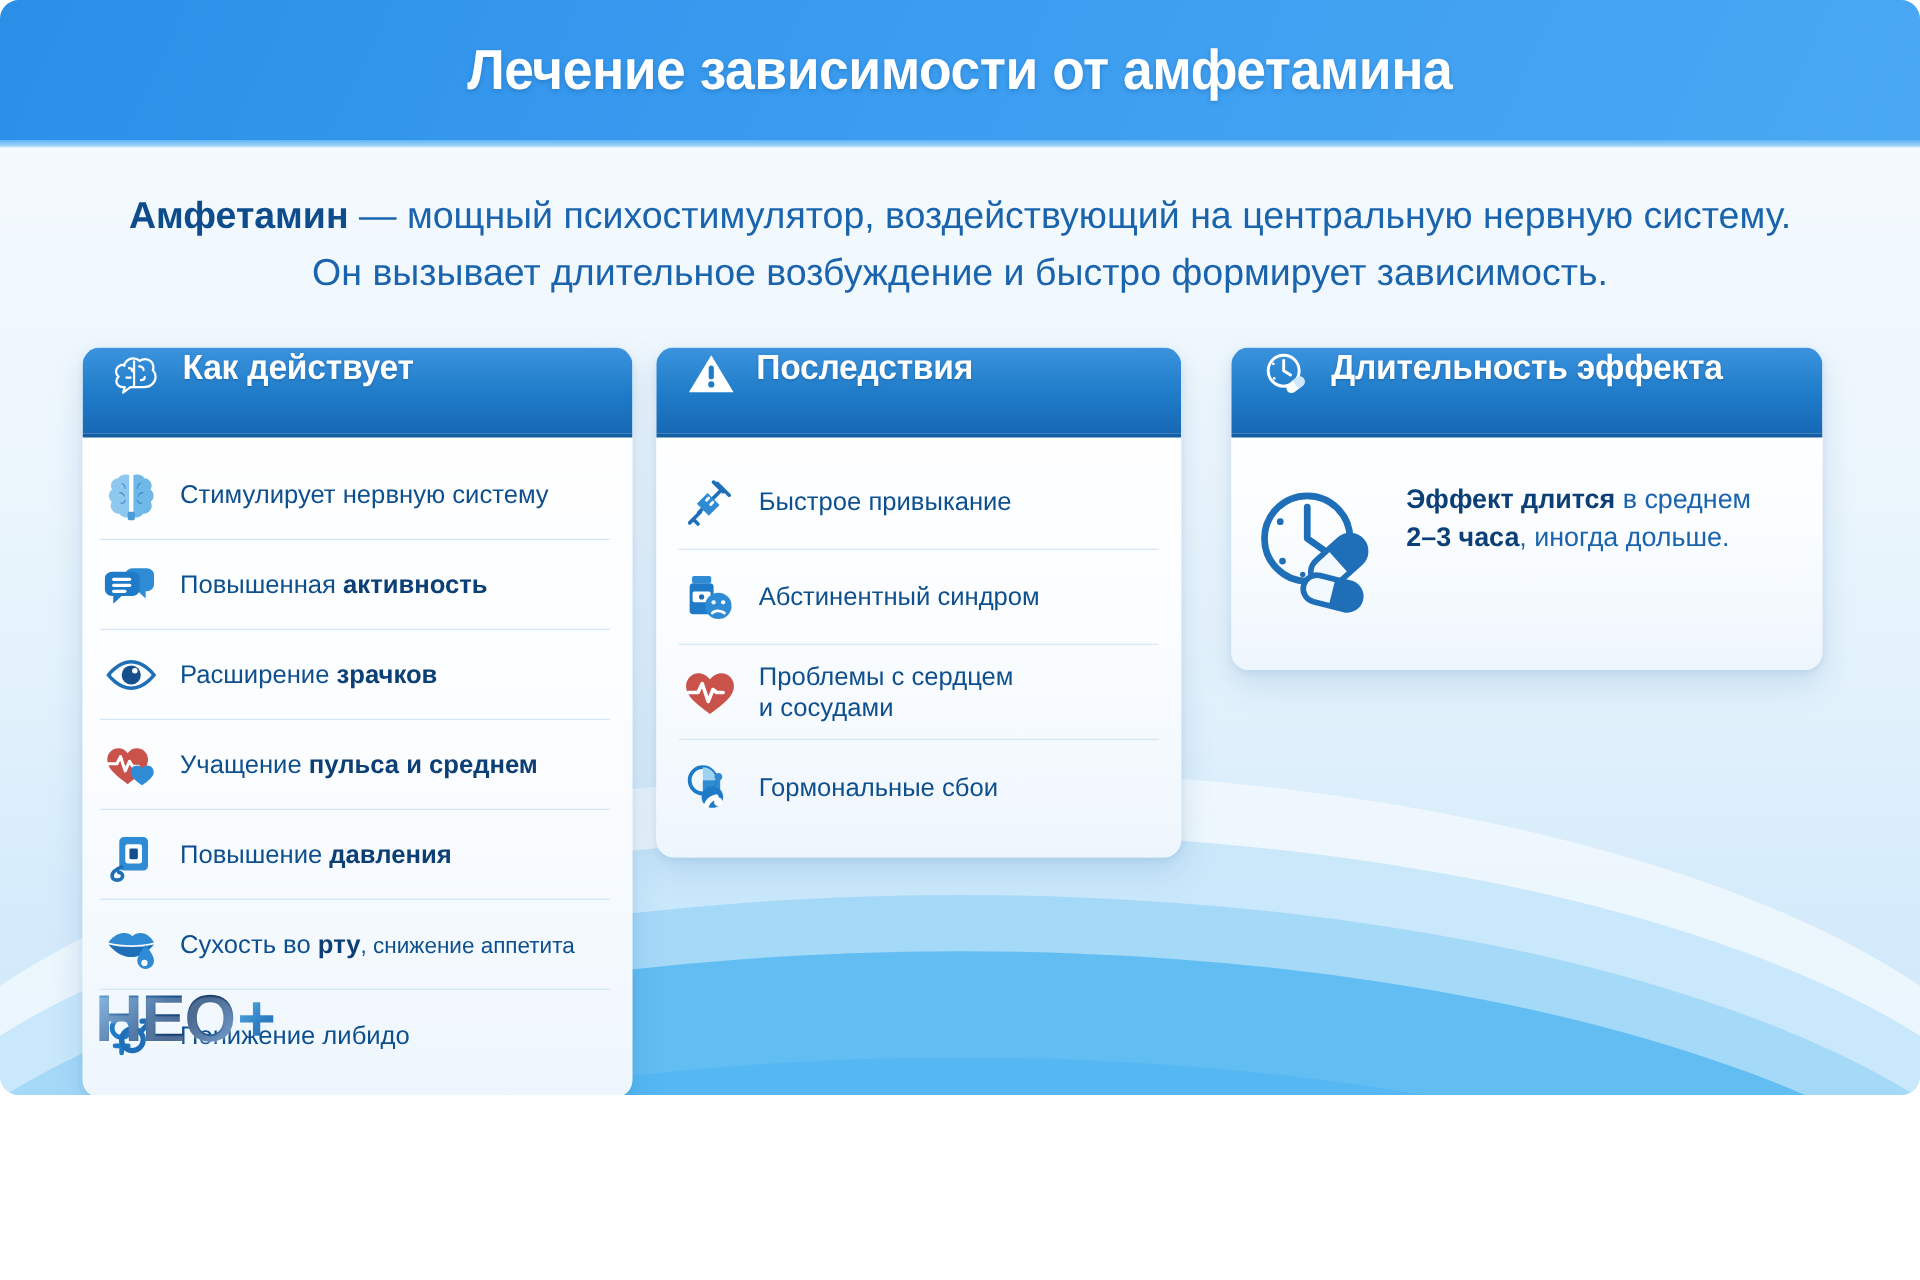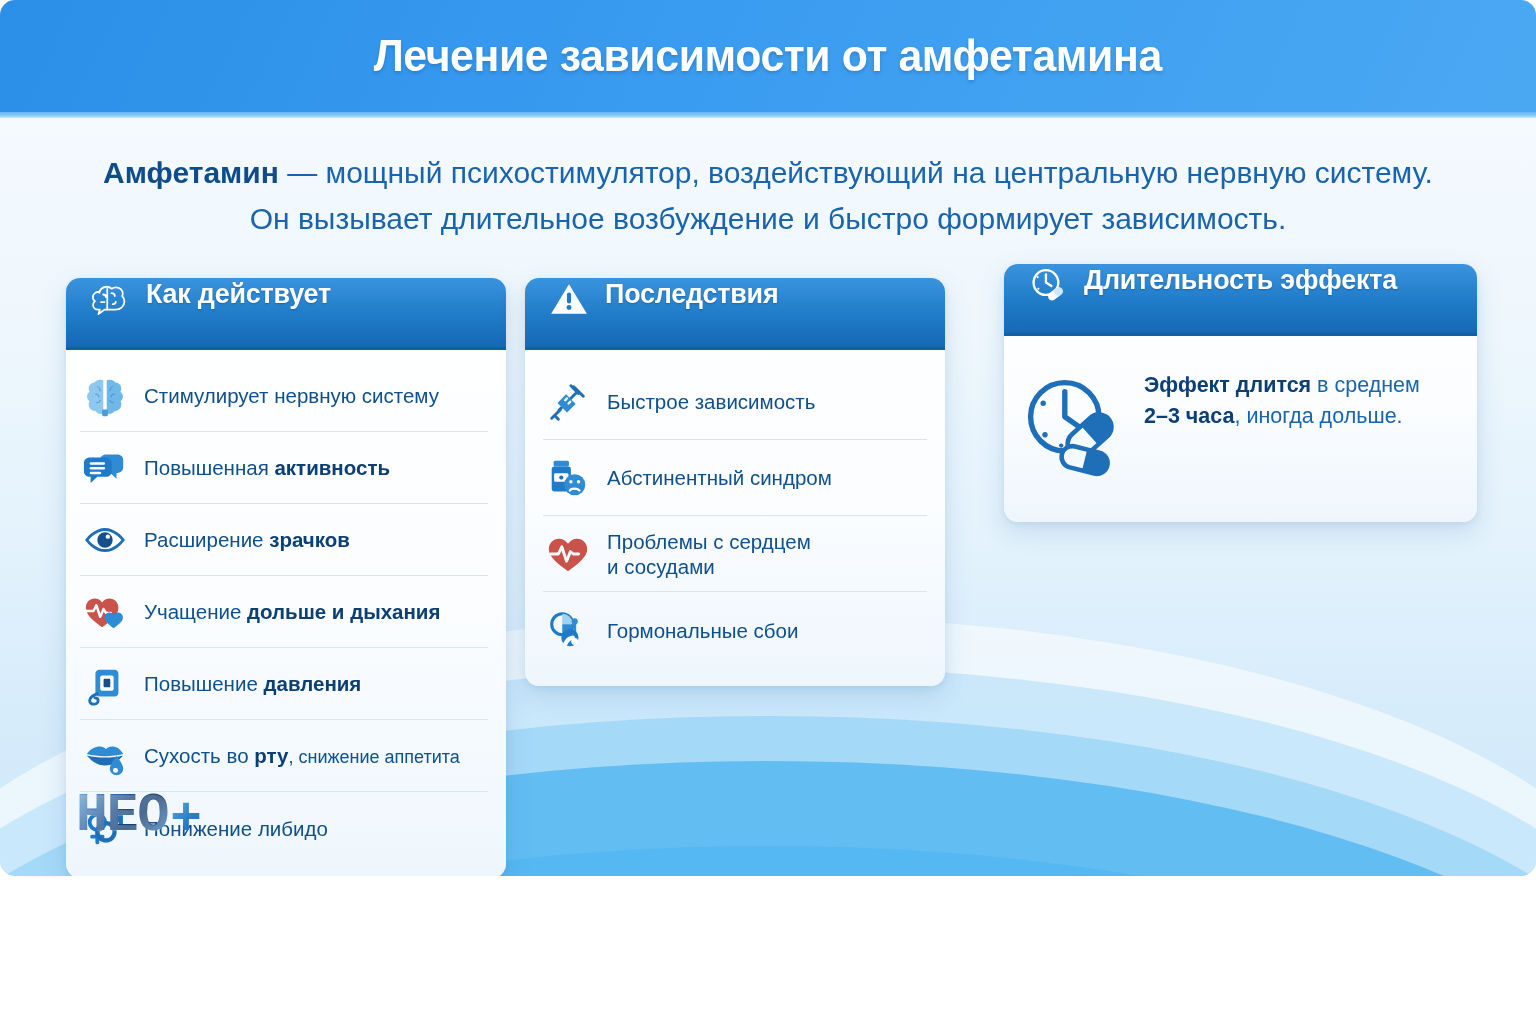--- a/index.html
+++ b/index.html
@@ -121,21 +121,21 @@
     font-size: 20.5px;
     color: #0e4f8e;
     line-height: 1.22;
   }
   .row .txt b { font-weight: bold; color: #0b3f75; }
   .row .txt .sm { font-size: 18px; }
 
   
   #card-how  { left: 66px;  top: 278px; width: 440px; }
   #card-cons { left: 525px; top: 278px; width: 420px; }
-  #card-dur  { left: 985px; top: 264px; width: 473px; margin-left: 19px; }
+  #card-dur  { left: 985px; top: 278px; width: 473px; }
 
   #card-how .row { min-height: 72px; }
   #card-how .card-body { padding: 10px 18px 14px 14px; }
   #card-cons .card-body { padding: 14px 18px 18px 18px; }
   #card-cons .row { min-height: 76px; }
 
   .dur-body {
     padding: 34px 28px 44px 14px;
     display: flex;
     align-items: flex-start;
@@ -154,21 +154,20 @@
   }
   .logo-txt {
     font-size: 53px;
     font-weight: bold;
     letter-spacing: -1px;
     background: linear-gradient(135deg, #6fb3e8 0%, #1c4e8a 42%, #12396b 62%, #4f8fd0 100%);
     -webkit-background-clip: text;
     background-clip: text;
     color: transparent;
     text-shadow: 0 1px 1px rgba(255,255,255,0.25);
-    font-family: Liberation Mono, monospace;
   }
   .logo-plus {
     font-size: 53px;
     font-weight: bold;
     margin-left: 2px;
     background: linear-gradient(135deg, #63c2f0 0%, #2f7fc6 55%, #1f5e9e 100%);
     -webkit-background-clip: text;
     background-clip: text;
     color: transparent;
   }
@@ -249,21 +248,21 @@
       </div>
 
       <div class="row">
         <span class="ric">
           <svg viewBox="0 0 48 48" width="46" height="46">
             <path d="M21 40C12 33 4 27.5 4 19.5 4 14 8.2 10 13.3 10c3.2 0 6 1.6 7.7 4.1C22.7 11.6 25.5 10 28.7 10 33.8 10 38 14 38 19.5c0 8-8 13.5-17 20.5z" fill="#c9534b"></path>
             <path d="M4 23h8l3-6 4 12 3.5-8 2.5 4h5" fill="none" stroke="#ffffff" stroke-width="2.6" stroke-linejoin="round" stroke-linecap="round"></path>
             <path d="M33 41c-5-3.8-9.5-6.8-9.5-11.2 0-3.1 2.4-5.4 5.3-5.4 1.8 0 3.4.9 4.3 2.3 1-1.4 2.5-2.3 4.3-2.3 2.9 0 5.3 2.3 5.3 5.4C42.7 34.2 38 37.2 33 41z" fill="#2f8cd4"></path>
           </svg>
         </span>
-        <span class="txt"><span>Учащение </span><b>дольше и дыхания</b></span>
+        <span class="txt"><span>Учащение </span><b>пульса и среднем</b></span>
       </div>
 
       <div class="row">
         <span class="ric">
           <svg viewBox="0 0 48 48" width="46" height="46">
             <path d="M18 9h16c2.2 0 4 1.8 4 4v20c0 2.2-1.8 4-4 4H18c-2.2 0-4-1.8-4-4V13c0-2.2 1.8-4 4-4z" fill="#2f8cd4"></path>
             <rect x="19" y="15" width="14" height="16" rx="2" fill="#ffffff"></rect>
             <rect x="22.5" y="18.5" width="7" height="9" rx="1.2" fill="#164f8d"></rect>
             <path d="M16 34c-4 1.5-8 4-8 7.5 0 2.2 2 3.5 4.3 3.5 2.6 0 4.5-1.6 4.5-3.6 0-1.8-1.5-2.9-3.3-2.9" fill="none" stroke="#1f6fb8" stroke-width="3" stroke-linecap="round"></path>
           </svg>
@@ -320,21 +319,21 @@
               <path d="M30 8l10 10M33.5 13.5l-19 19M27 7l8 8"></path>
               <path d="M16 32l-9 9M10 38l4 4"></path>
             </g>
             <path d="M22 16l10 10-9 9-10-10z" fill="#2f8cd4"></path>
             <g fill="#ffffff">
               <rect x="19.5" y="20" width="5" height="2.4" rx="1.2" transform="rotate(-45 22 21.2)"></rect>
               <rect x="23" y="23.5" width="5" height="2.4" rx="1.2" transform="rotate(-45 25.5 24.7)"></rect>
             </g>
           </svg>
         </span>
-        <span class="txt"><span>Быстрое зависимость</span></span>
+        <span class="txt"><span>Быстрое привыкание</span></span>
       </div>
 
       <div class="row">
         <span class="ric">
           <svg viewBox="0 0 48 48" width="46" height="46">
             <rect x="9" y="6" width="16" height="6" rx="1.6" fill="#2f8cd4"></rect>
             <rect x="7" y="12" width="20" height="26" rx="3" fill="#1f7bc8"></rect>
             <rect x="9.5" y="19" width="15" height="9" rx="1.4" fill="#ffffff"></rect>
             <circle cx="17" cy="23.5" r="2.2" fill="#1f6fb8"></circle>
             <circle cx="31" cy="31" r="11" fill="#2f8cd4"></circle>

